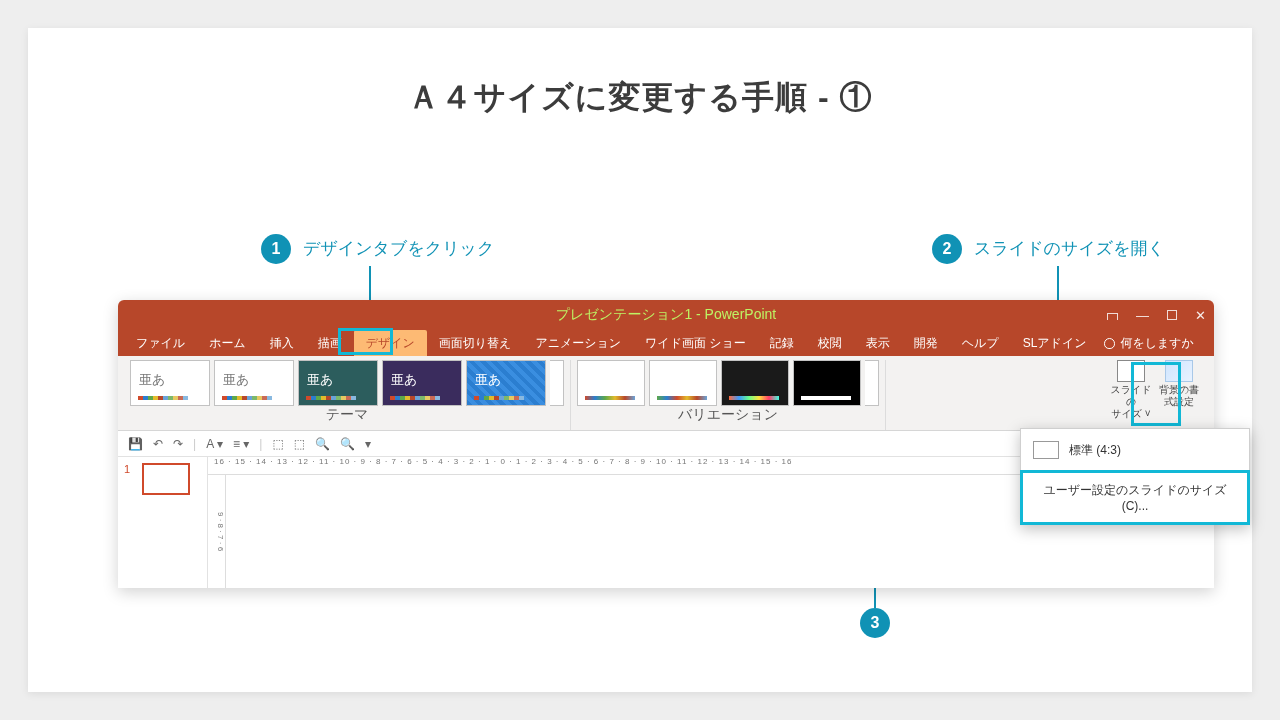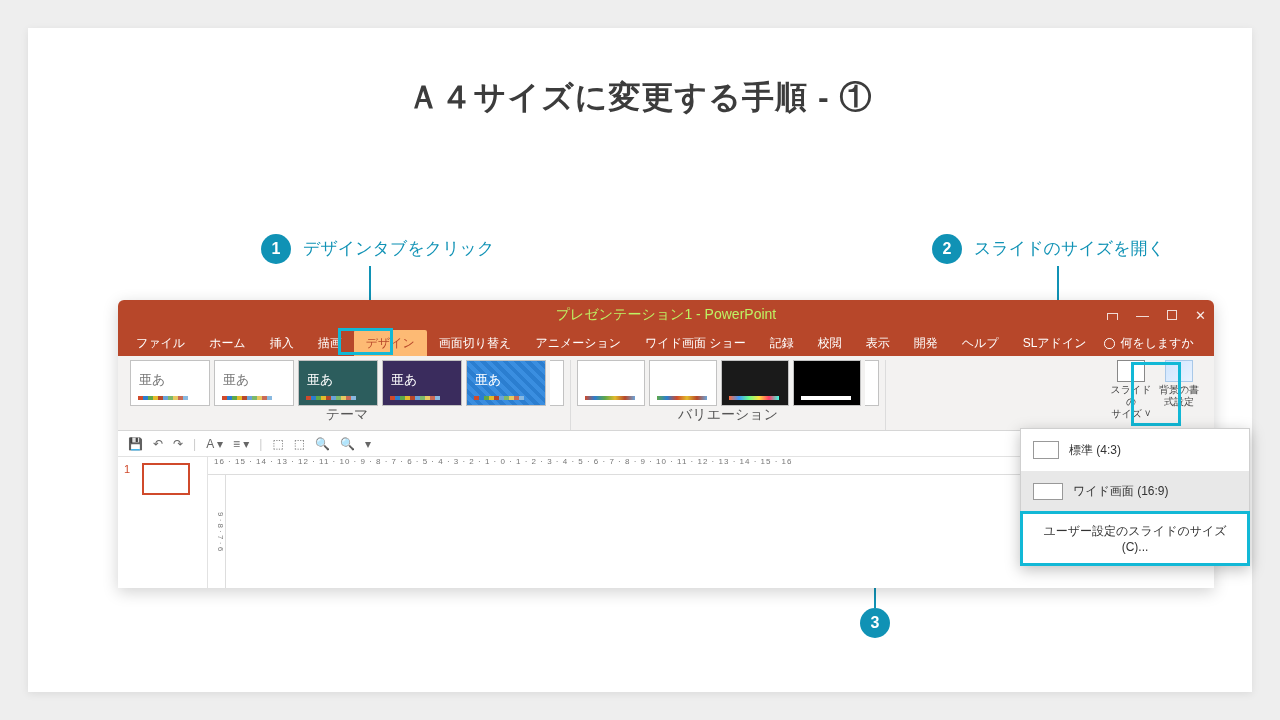--- a/index.html
+++ b/index.html
@@ -312,22 +312,18 @@
     <div class="design-highlight" style="top:28px; left:220px;"></div>
   </div>
 
   <div class="size-highlight"></div>
 
   <div class="dropdown">
     <div class="dd-item">
       <div class="dd-ico"></div>
       <span>標準 (4:3)</span>
     </div>
-    <div class="dd-item hover">
-      <div class="dd-ico w"></div>
-      <span>ワイド画面 (16:9)</span>
-    </div>
     <div class="dd-custom">
       <span>ユーザー設定のスライドのサイズ(C)...</span>
     </div>
   </div>
 
 </div>
 
 </body></html>

